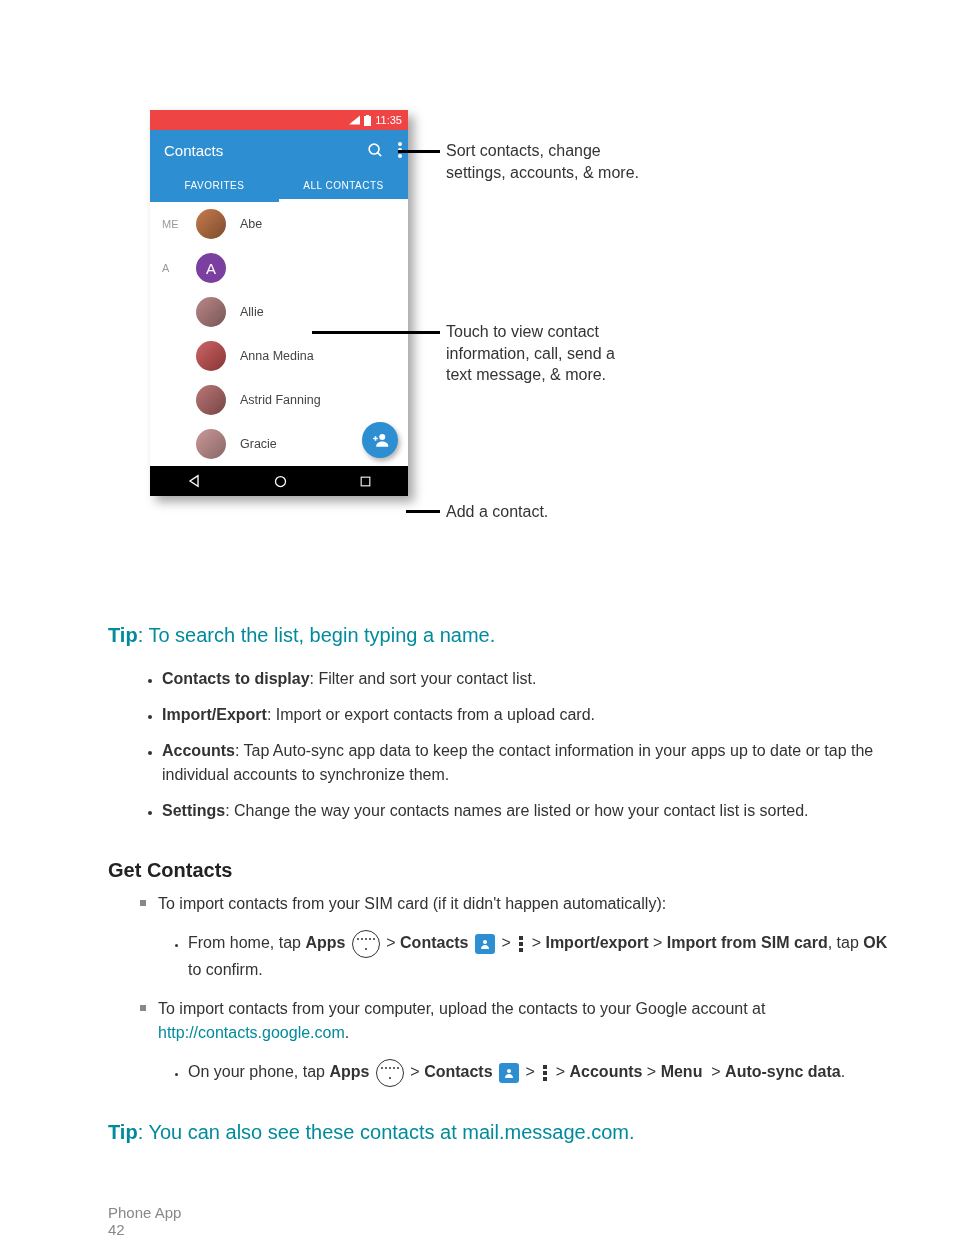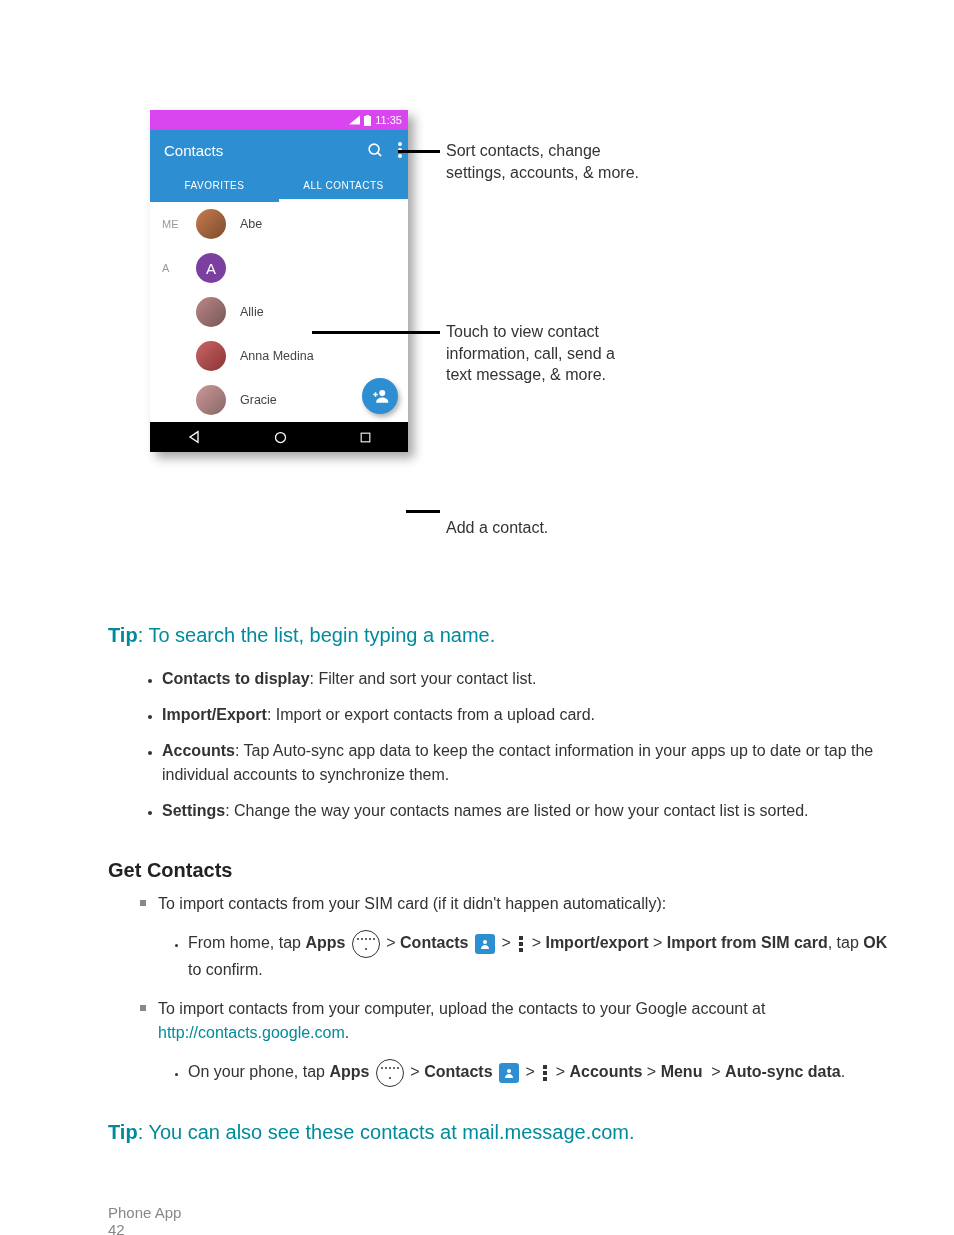--- a/index.html
+++ b/index.html
@@ -23,21 +23,21 @@
   .phone {
     position: absolute;
     left: 0;
     top: 0;
     width: 258px;
     box-shadow: 6px 6px 10px rgba(0,0,0,0.35);
     background: #fff;
   }
   .statusbar {
     height: 20px;
-    background: #d946ef;
+    background: #ef4444;
     color: #fff;
     font-size: 11px;
     display: flex;
     justify-content: flex-end;
     align-items: center;
     padding: 0 6px;
     gap: 4px;
   }
   .statusbar svg { display:block; }
   .appbar {
@@ -268,20 +268,25 @@
           <span class="avatar a2"></span>
           <span class="contact-name">Allie</span>
         </div>
         <div class="row">
           <span class="section"></span>
           <span class="avatar a3"></span>
           <span class="contact-name">Anna Medina</span>
         </div>
         <div class="row">
           <span class="section"></span>
+          <span class="avatar a4"></span>
+          <span class="contact-name">Astrid Fanning</span>
+        </div>
+        <div class="row">
+          <span class="section"></span>
           <span class="avatar a6"></span>
           <span class="contact-name">Gracie</span>
         </div>
       </div>
       <div class="fab">
         <svg width="18" height="18" viewBox="0 0 24 24" fill="#fff">
             <circle cx="15" cy="8" r="4"></circle>
             <path d="M7 20c0-4 4-6 8-6s8 2 8 6v1H7z"></path>
             <path d="M3 10h6M6 7v6" stroke="#fff" stroke-width="2"></path>
           </svg>
@@ -306,21 +311,21 @@
     </div>
 
     <div class="callout-line" style="left:162px; top:221px; width:128px;"></div>
     <div class="callout" style="left:296px; top:211px;">
       <span>Touch to view contact</span><br>
       <span>information, call, send a</span><br>
       <span>text message, &amp; more.</span>
     </div>
 
     <div class="callout-line" style="left:256px; top:400px; width:34px;"></div>
-    <div class="callout" style="left:296px; top:407px;">
+    <div class="callout" style="left:296px; top:391px;">
       <span>Add a contact.</span>
     </div>
   </div>
 
   <p class="tip">
     <b>Tip</b><span class="tip-text">: To search the list, begin typing a name.</span>
   </p>
 
   <ul class="bullets1">
     <li><b>Contacts to display</b><span>: Filter and sort your contact list.</span></li>

